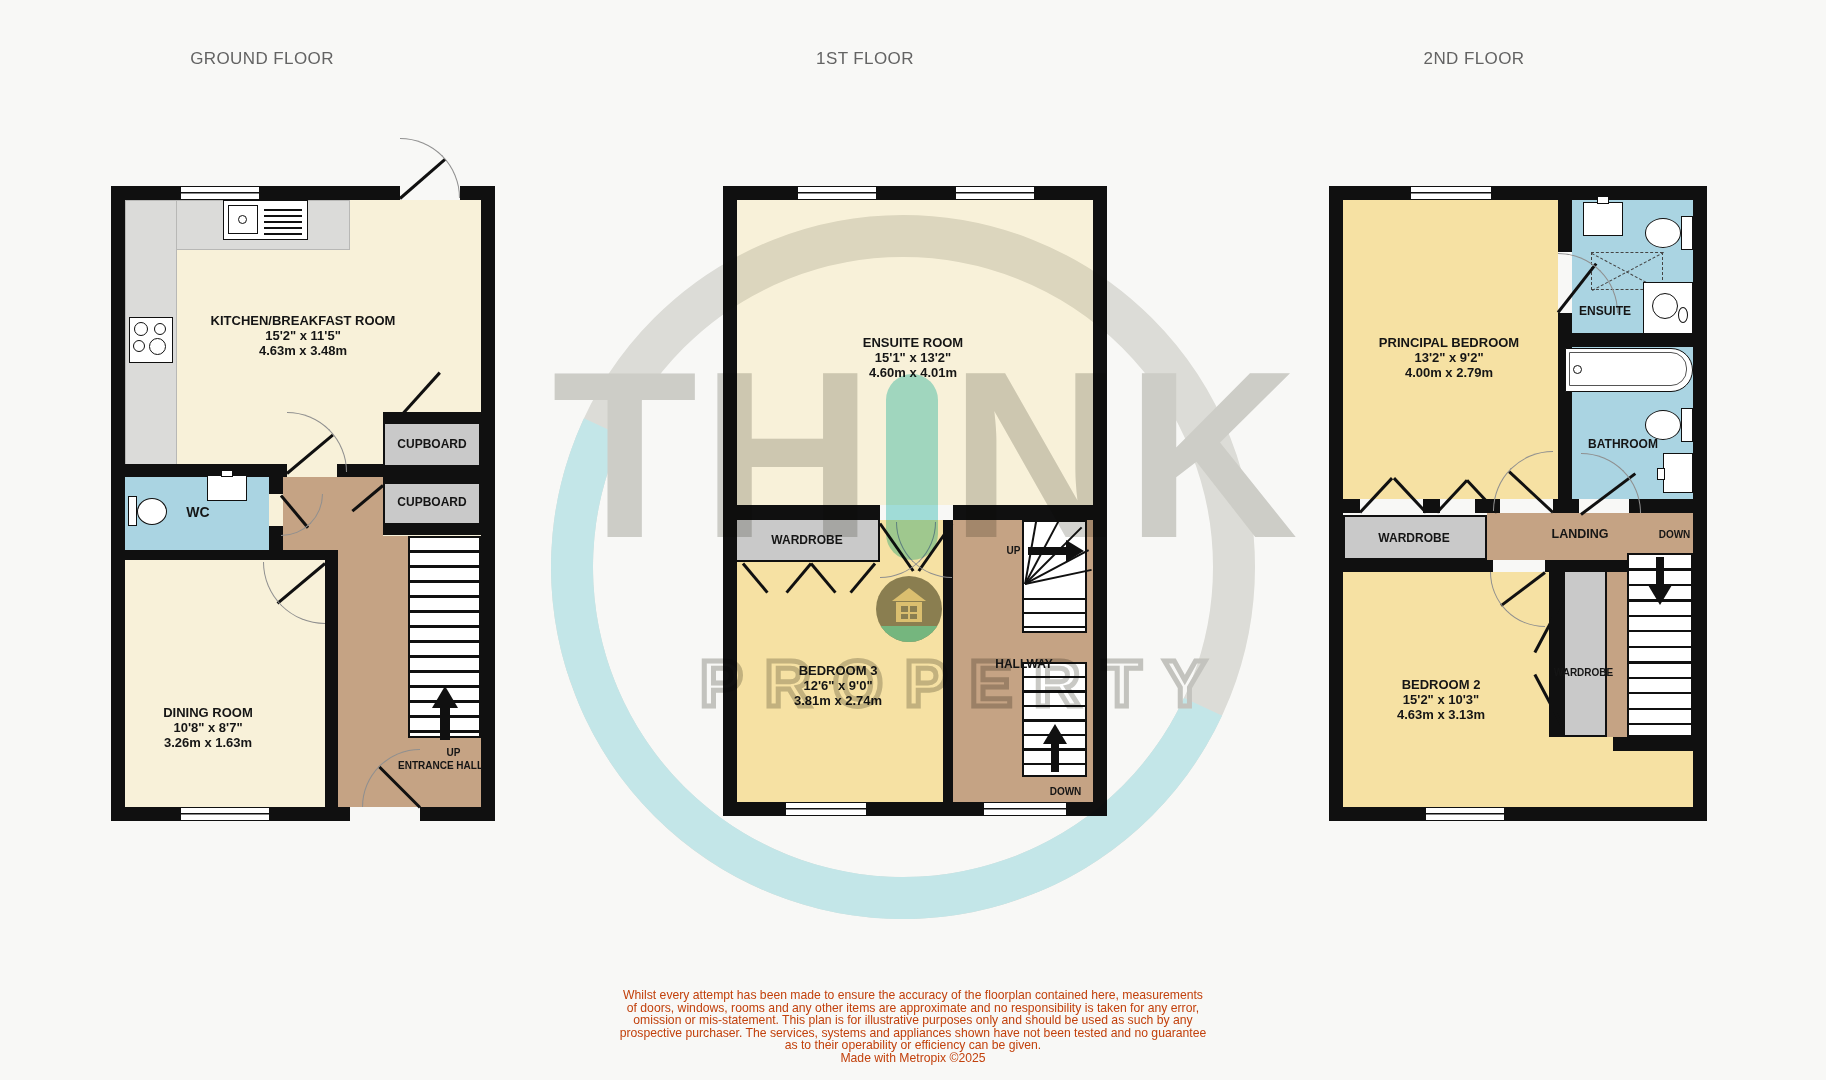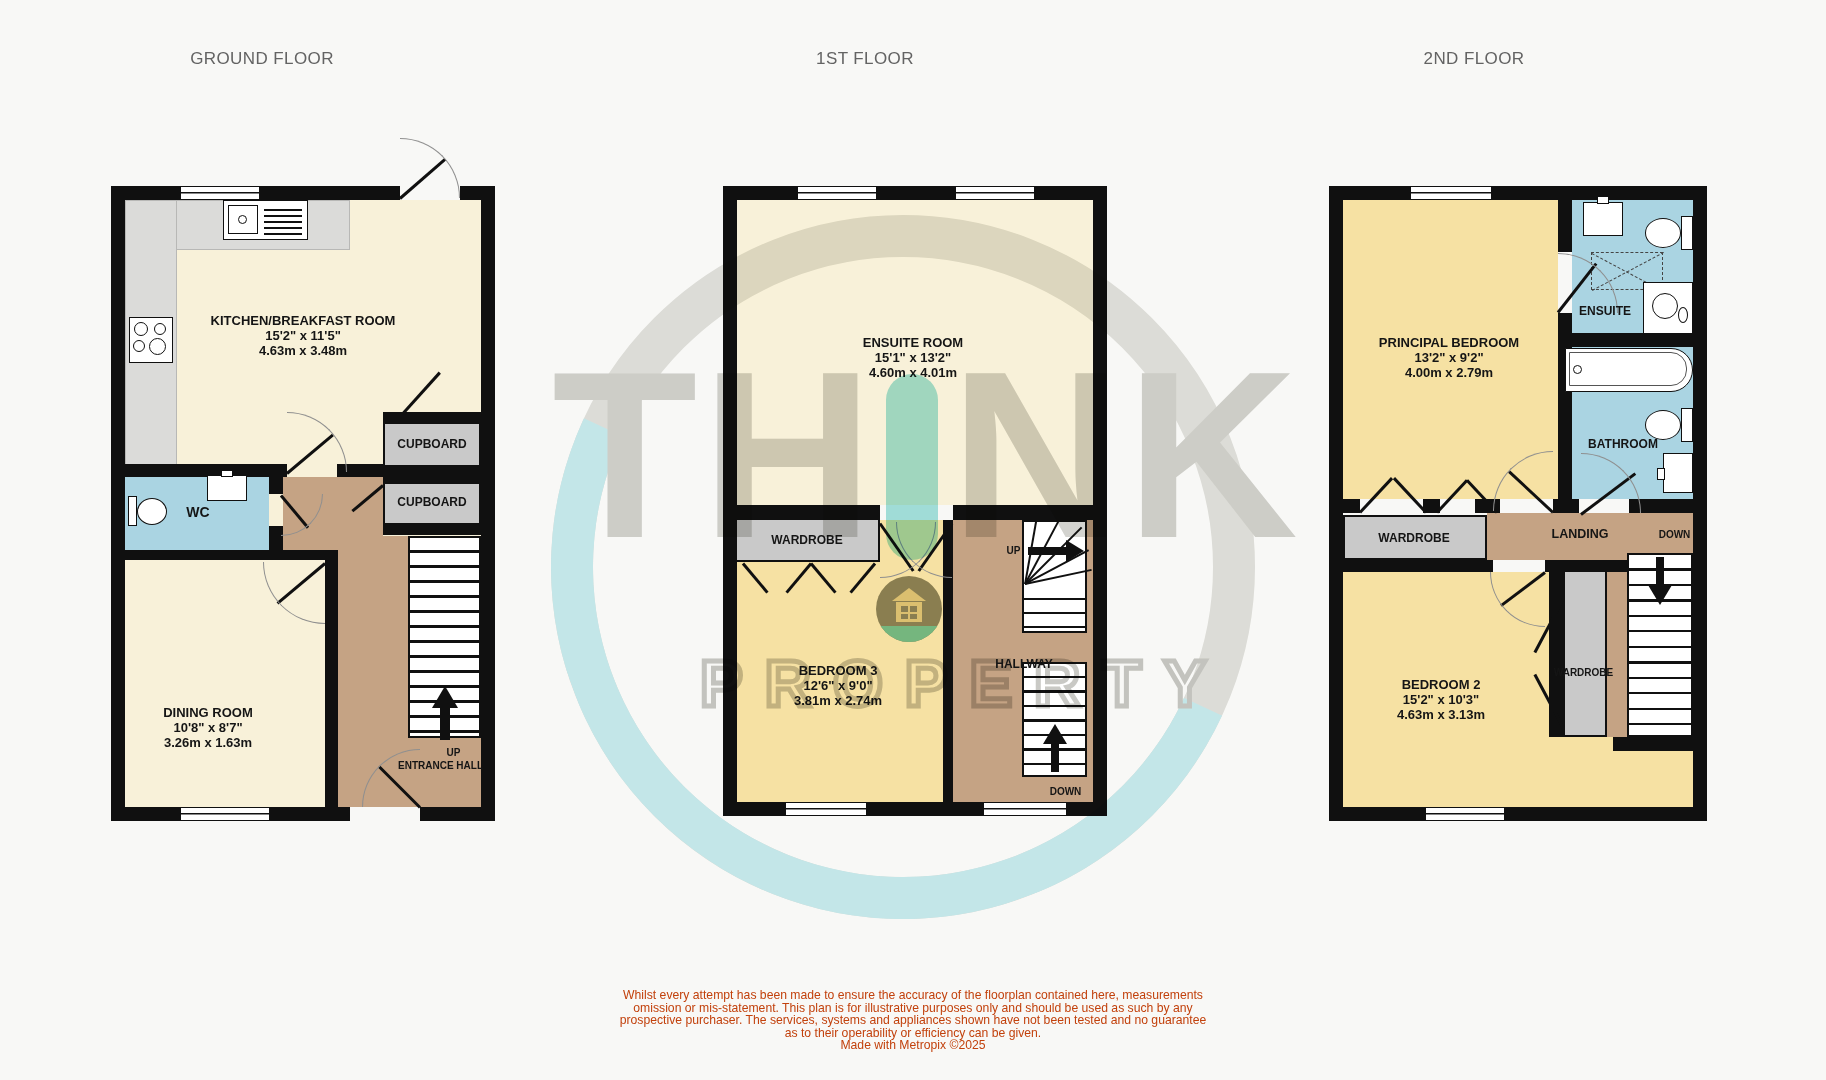--- a/index.html
+++ b/index.html
@@ -292,19 +292,20 @@
       <div class="wm-roof"></div>
       <div class="wm-body">
           <div class="wm-window"></div>
         </div>
     </div>
     <div class="wm-prop">PROPERTY</div>
   </div>
 
   <div class="disc">
     <div>Whilst every attempt has been made to ensure the accuracy of the floorplan contained here, measurements</div>
+    <div>of doors, windows, rooms and any other items are approximate and no responsibility is taken for any error,</div>
     <div>omission or mis-statement. This plan is for illustrative purposes only and should be used as such by any</div>
     <div>prospective purchaser. The services, systems and appliances shown have not been tested and no guarantee</div>
     <div>as to their operability or efficiency can be given.</div>
     <div>Made with Metropix ©2025</div>
   </div>
 
 </div>
 
 </body></html>

